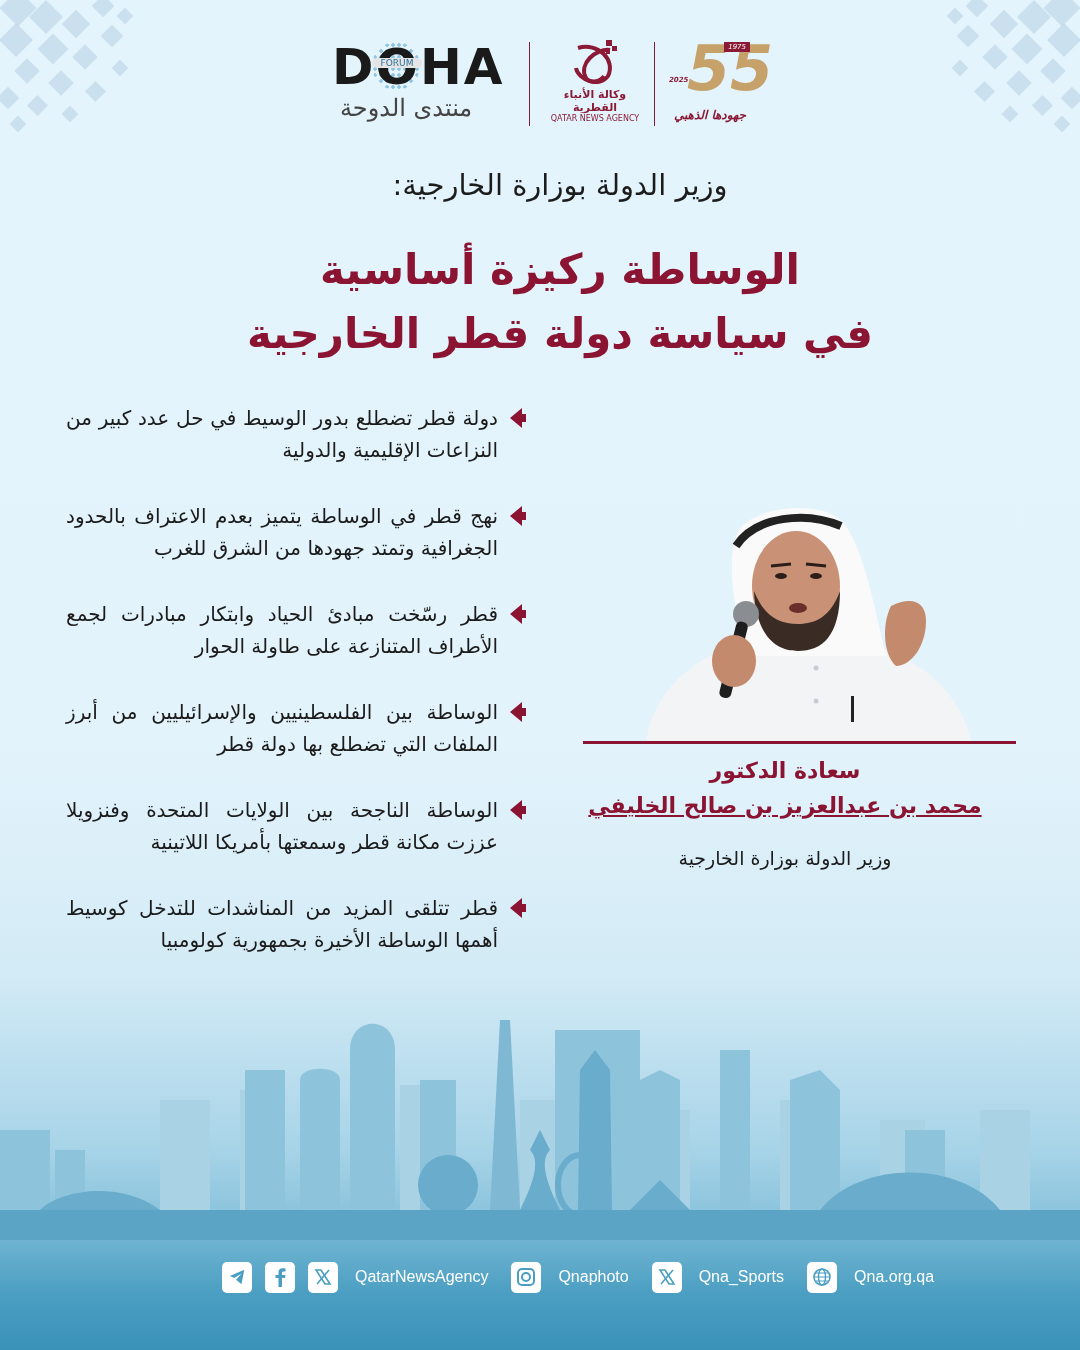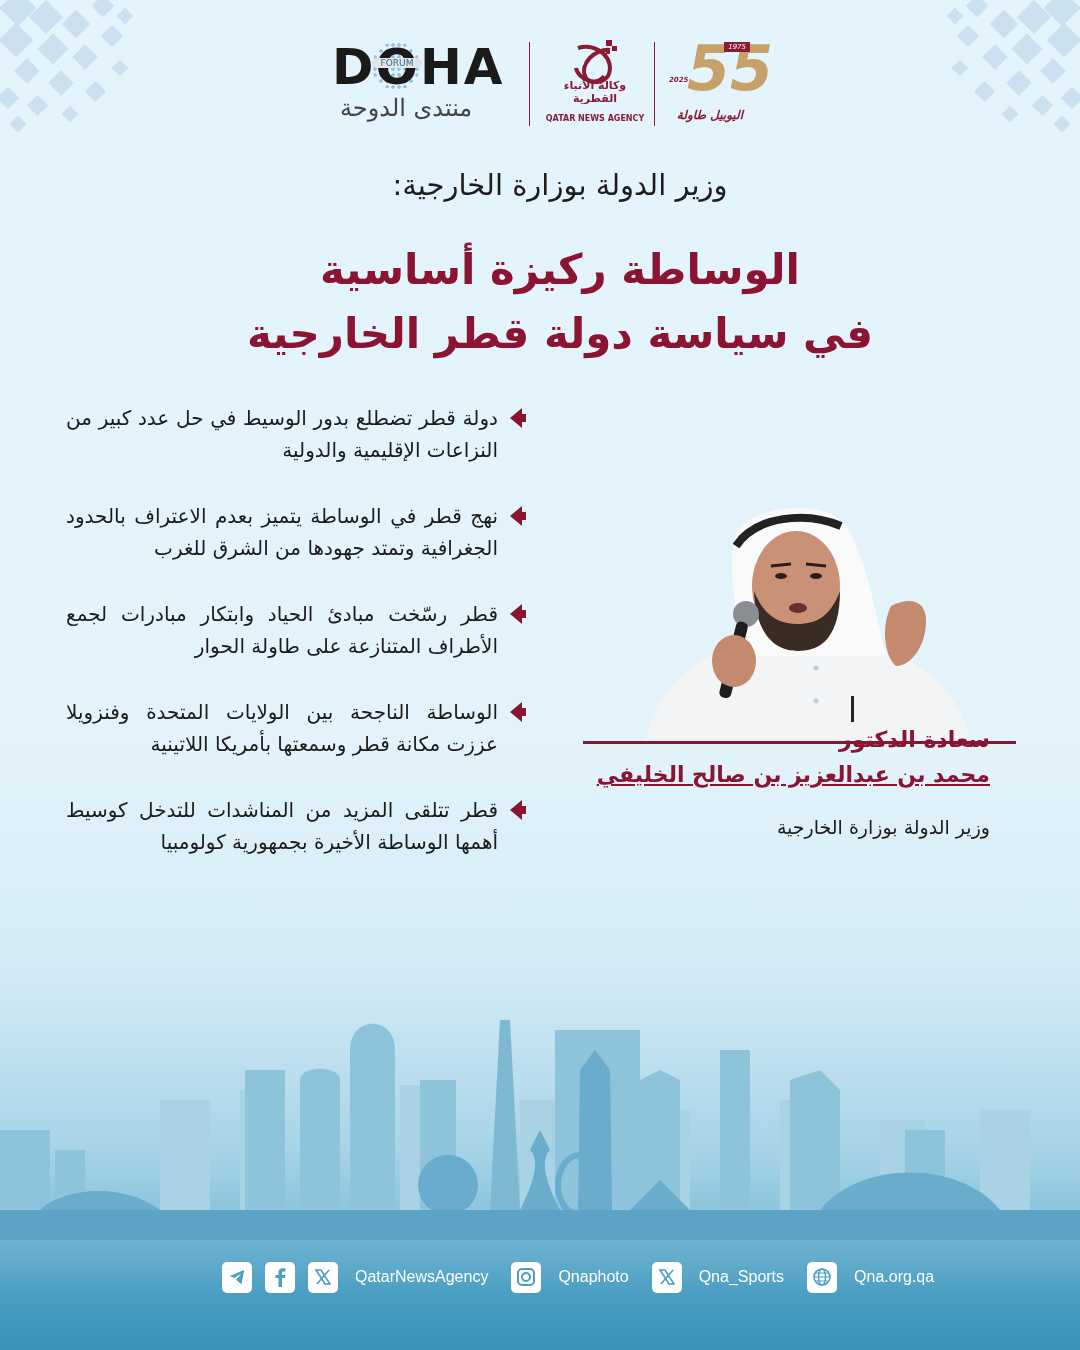--- a/index.html
+++ b/index.html
@@ -18,41 +18,41 @@
   .logos { position: absolute; top: 38px; left: 330px; width: 420px; height: 92px; display: flex; align-items: center; }
   .doha { width: 200px; height: 92px; position: relative; }
   .doha-word { font-family: "DejaVu Sans", sans-serif; font-weight: bold; font-size: 50px; color: #1a1a1a; letter-spacing: 2px; position: absolute; top: 0; left: 2px; }
   .doha-o { position: absolute; top: 4px; left: 42px; width: 48px; height: 48px; border-radius: 50%;
     background: radial-gradient(circle, #8fc4e2 1.5px, transparent 2px) 0 0/6px 6px; }
   .doha-forum { position: absolute; top: 20px; left: 42px; width: 50px; text-align: center; font-size: 9px; color: #2d6f9b; background: #e5e5e5; border-radius: 6px; }
   .doha-ar { position: absolute; top: 56px; left: 10px; font-size: 24px; color: #444; font-weight: 300; direction: rtl; }
   .vsep { width: 1px; height: 84px; background: #8b1a36; margin: 0 10px; }
   .qna { width: 110px; height: 92px; position: relative; text-align: center; }
   .qna-mark { position: absolute; top: 2px; left: 30px; width: 50px; height: 46px; }
-  .qna-ar { position: absolute; top: 41px; left: 0; width: 110px; font-size: 11px; color: #8b1a36; font-weight: bold; direction: rtl; }
-  .qna-en { position: absolute; top: 76px; left: 0; width: 110px; font-size: 8px; color: #8b1a36; font-weight: bold; }
+  .qna-ar { position: absolute; top: 50px; left: 0; width: 110px; font-size: 11px; color: #8b1a36; font-weight: bold; direction: rtl; }
+  .qna-en { position: absolute; top: 76px; left: 0; width: 110px; font-size: 8px; color: #8b1a36; font-weight: normal; }
   .jub { width: 90px; height: 92px; position: relative; font-style: italic; }
   .jub-55 { position: absolute; top: 0; left: 22px; font-size: 62px; font-weight: bold; color: #c6a26a; line-height: 62px; }
   .jub-year { position: absolute; top: 4px; right: 0; background: #8b1a36; color: #fff; font-size: 7px; padding: 1px 4px; }
   .jub-yr2 { position: absolute; top: 38px; left: 4px; font-size: 7px; color: #8b1a36; font-weight: bold; }
   .jub-ar { position: absolute; top: 70px; left: 0; width: 90px; font-size: 12px; color: #8b1a36; font-weight: bold; direction: rtl; text-align: center; }
 
   .kicker { position: absolute; top: 168px; left: 0; width: 1080px; text-align: center; direction: rtl;
     font-size: 29px; color: #1c1c1c; padding-left: 40px; }
   .headline { position: absolute; top: 238px; left: 0; width: 1080px; text-align: center; direction: rtl;
     color: #8b1433; font-weight: bold; font-size: 42px; line-height: 64px; padding-left: 40px; }
 
   .bullets { position: absolute; top: 402px; left: 66px; width: 470px; direction: rtl; }
   .bullet { position: relative; padding-right: 38px; margin-bottom: 34px; }
   .bullet .arrow { position: absolute; right: 8px; top: 6px; width: 18px; height: 20px; }
   .bullet .txt { font-size: 20px; line-height: 32px; color: #1b1b1b; text-align: justify; text-align-last: right; }
 
   .photo { position: absolute; top: 496px; left: 626px; width: 350px; height: 245px; overflow: hidden; }
   .photo-rule { position: absolute; top: 741px; left: 583px; width: 433px; height: 3px; background: #8b1433; }
-  .caption { position: absolute; top: 723px; left: 580px; width: 410px; direction: rtl; }
+  .caption { position: absolute; top: 754px; left: 580px; width: 410px; text-align: center; direction: rtl; }
   .cap-title { font-size: 22px; font-weight: bold; color: #8b1433; line-height: 34px; }
   .cap-name { font-size: 22px; font-weight: bold; color: #8b1433; line-height: 36px; text-decoration: underline; }
   .cap-role { font-size: 19px; color: #1b1b1b; line-height: 32px; margin-top: 18px; }
 
   .skyline { position: absolute; left: 0; top: 1010px; width: 1080px; height: 230px; }
   .water { position: absolute; left: 0; top: 1240px; width: 1080px; height: 110px;
     background: linear-gradient(180deg, #6fb3d1 0%, #4a9ec2 50%, #3a92b9 100%); }
 
   .social { position: absolute; top: 1261px; left: 222px; height: 32px; display: flex; align-items: center; gap: 13px; }
   .sicon { width: 30px; height: 31px; background: #fff; border-radius: 5px; display: flex; align-items: center; justify-content: center; }
@@ -117,21 +117,21 @@
       <rect x="36" y="10" width="4" height="4" fill="#8b1a36"></rect>
     </svg>
     <div class="qna-ar">وكالة الأنباء القطرية</div>
     <div class="qna-en">QATAR NEWS AGENCY</div>
   </div>
   <div class="vsep"></div>
   <div class="jub">
     <div class="jub-55">55</div>
     <div class="jub-year">1975</div>
     <div class="jub-yr2">2025</div>
-    <div class="jub-ar">اليوبيل طاولة</div>
+    <div class="jub-ar">جهودها الذهبي</div>
   </div>
 </div>
 
 <div class="kicker">وزير الدولة بوزارة الخارجية:</div>
 <div class="headline">
   <div>الوساطة ركيزة أساسية</div>
   <div>في سياسة دولة قطر الخارجية</div>
 </div>
 
 <div class="bullets">
@@ -145,20 +145,26 @@
     <svg class="arrow" viewBox="0 0 18 20">
         <path d="M0 10 L12 0 L12 6 L16 6 L16 14 L12 14 L12 20 Z" fill="#8b1433"></path>
       </svg>
     <div class="txt">نهج قطر في الوساطة يتميز بعدم الاعتراف بالحدود الجغرافية وتمتد جهودها من الشرق للغرب</div>
   </div>
   <div class="bullet">
     <svg class="arrow" viewBox="0 0 18 20">
         <path d="M0 10 L12 0 L12 6 L16 6 L16 14 L12 14 L12 20 Z" fill="#8b1433"></path>
       </svg>
     <div class="txt">قطر رسّخت مبادئ الحياد وابتكار مبادرات لجمع الأطراف المتنازعة على طاولة الحوار</div>
+  </div>
+  <div class="bullet">
+    <svg class="arrow" viewBox="0 0 18 20">
+        <path d="M0 10 L12 0 L12 6 L16 6 L16 14 L12 14 L12 20 Z" fill="#8b1433"></path>
+      </svg>
+    <div class="txt">الوساطة بين الفلسطينيين والإسرائيليين من أبرز الملفات التي تضطلع بها دولة قطر</div>
   </div>
   <div class="bullet">
     <svg class="arrow" viewBox="0 0 18 20">
         <path d="M0 10 L12 0 L12 6 L16 6 L16 14 L12 14 L12 20 Z" fill="#8b1433"></path>
       </svg>
     <div class="txt">الوساطة الناجحة بين الولايات المتحدة وفنزويلا عززت مكانة قطر وسمعتها بأمريكا اللاتينية</div>
   </div>
   <div class="bullet">
     <svg class="arrow" viewBox="0 0 18 20">
         <path d="M0 10 L12 0 L12 6 L16 6 L16 14 L12 14 L12 20 Z" fill="#8b1433"></path>

